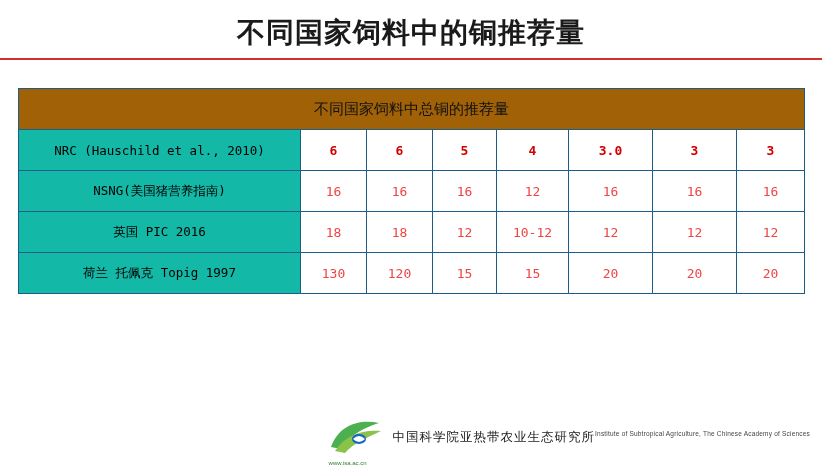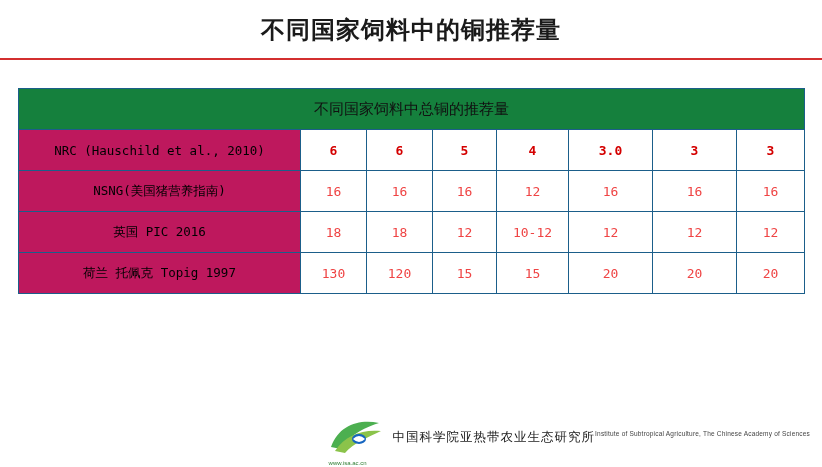--- a/index.html
+++ b/index.html
@@ -18,21 +18,21 @@
     position: absolute;
     inset: 0;
     background: #ffffff;
   }
   .slide-title {
     position: absolute;
     top: 14px;
     left: 0;
     width: 822px;
     text-align: center;
-    font-size: 24px;
+    font-size: 28px;
     font-weight: bold;
     color: #1a1a1a;
     letter-spacing: 1px;
     font-family: "DejaVu Sans", "Liberation Sans", sans-serif;
   }
   .title-rule {
     position: absolute;
     top: 58px;
     left: 0;
     width: 822px;
@@ -51,21 +51,21 @@
     table-layout: fixed;
   }
   table.main td, table.main th {
     border: 1px solid #1b5e8a;
     padding: 0;
     text-align: center;
     vertical-align: middle;
     font-family: "DejaVu Sans Mono", "Liberation Mono", monospace;
   }
   .caption-cell {
-    background: #15803d;
+    background: #a16207;
     text-align: center;
     padding: 7px 0 !important;
     font-size: 15px;
     color: #111111;
     height: 26px;
     font-family: "DejaVu Sans", "Liberation Sans", sans-serif;
   }
   .hdr {
     background: #29ABE2;
     color: #000000;
@@ -75,21 +75,21 @@
     line-height: 1.25;
     padding: 2px 6px !important;
     text-align: left !important;
   }
   .hdr-blank {
     background: #ffffff;
     border-left: 1px solid #ffffff !important;
     border-top: 1px solid #ffffff !important;
   }
   .rowlabel {
-    background: #be185d;
+    background: #14b8a6;
     color: #000000;
     font-size: 12.5px;
     height: 36px;
     padding: 2px 6px !important;
   }
   .val {
     background: #ffffff;
     color: #ef4444;
     font-size: 13px;
     height: 36px;

